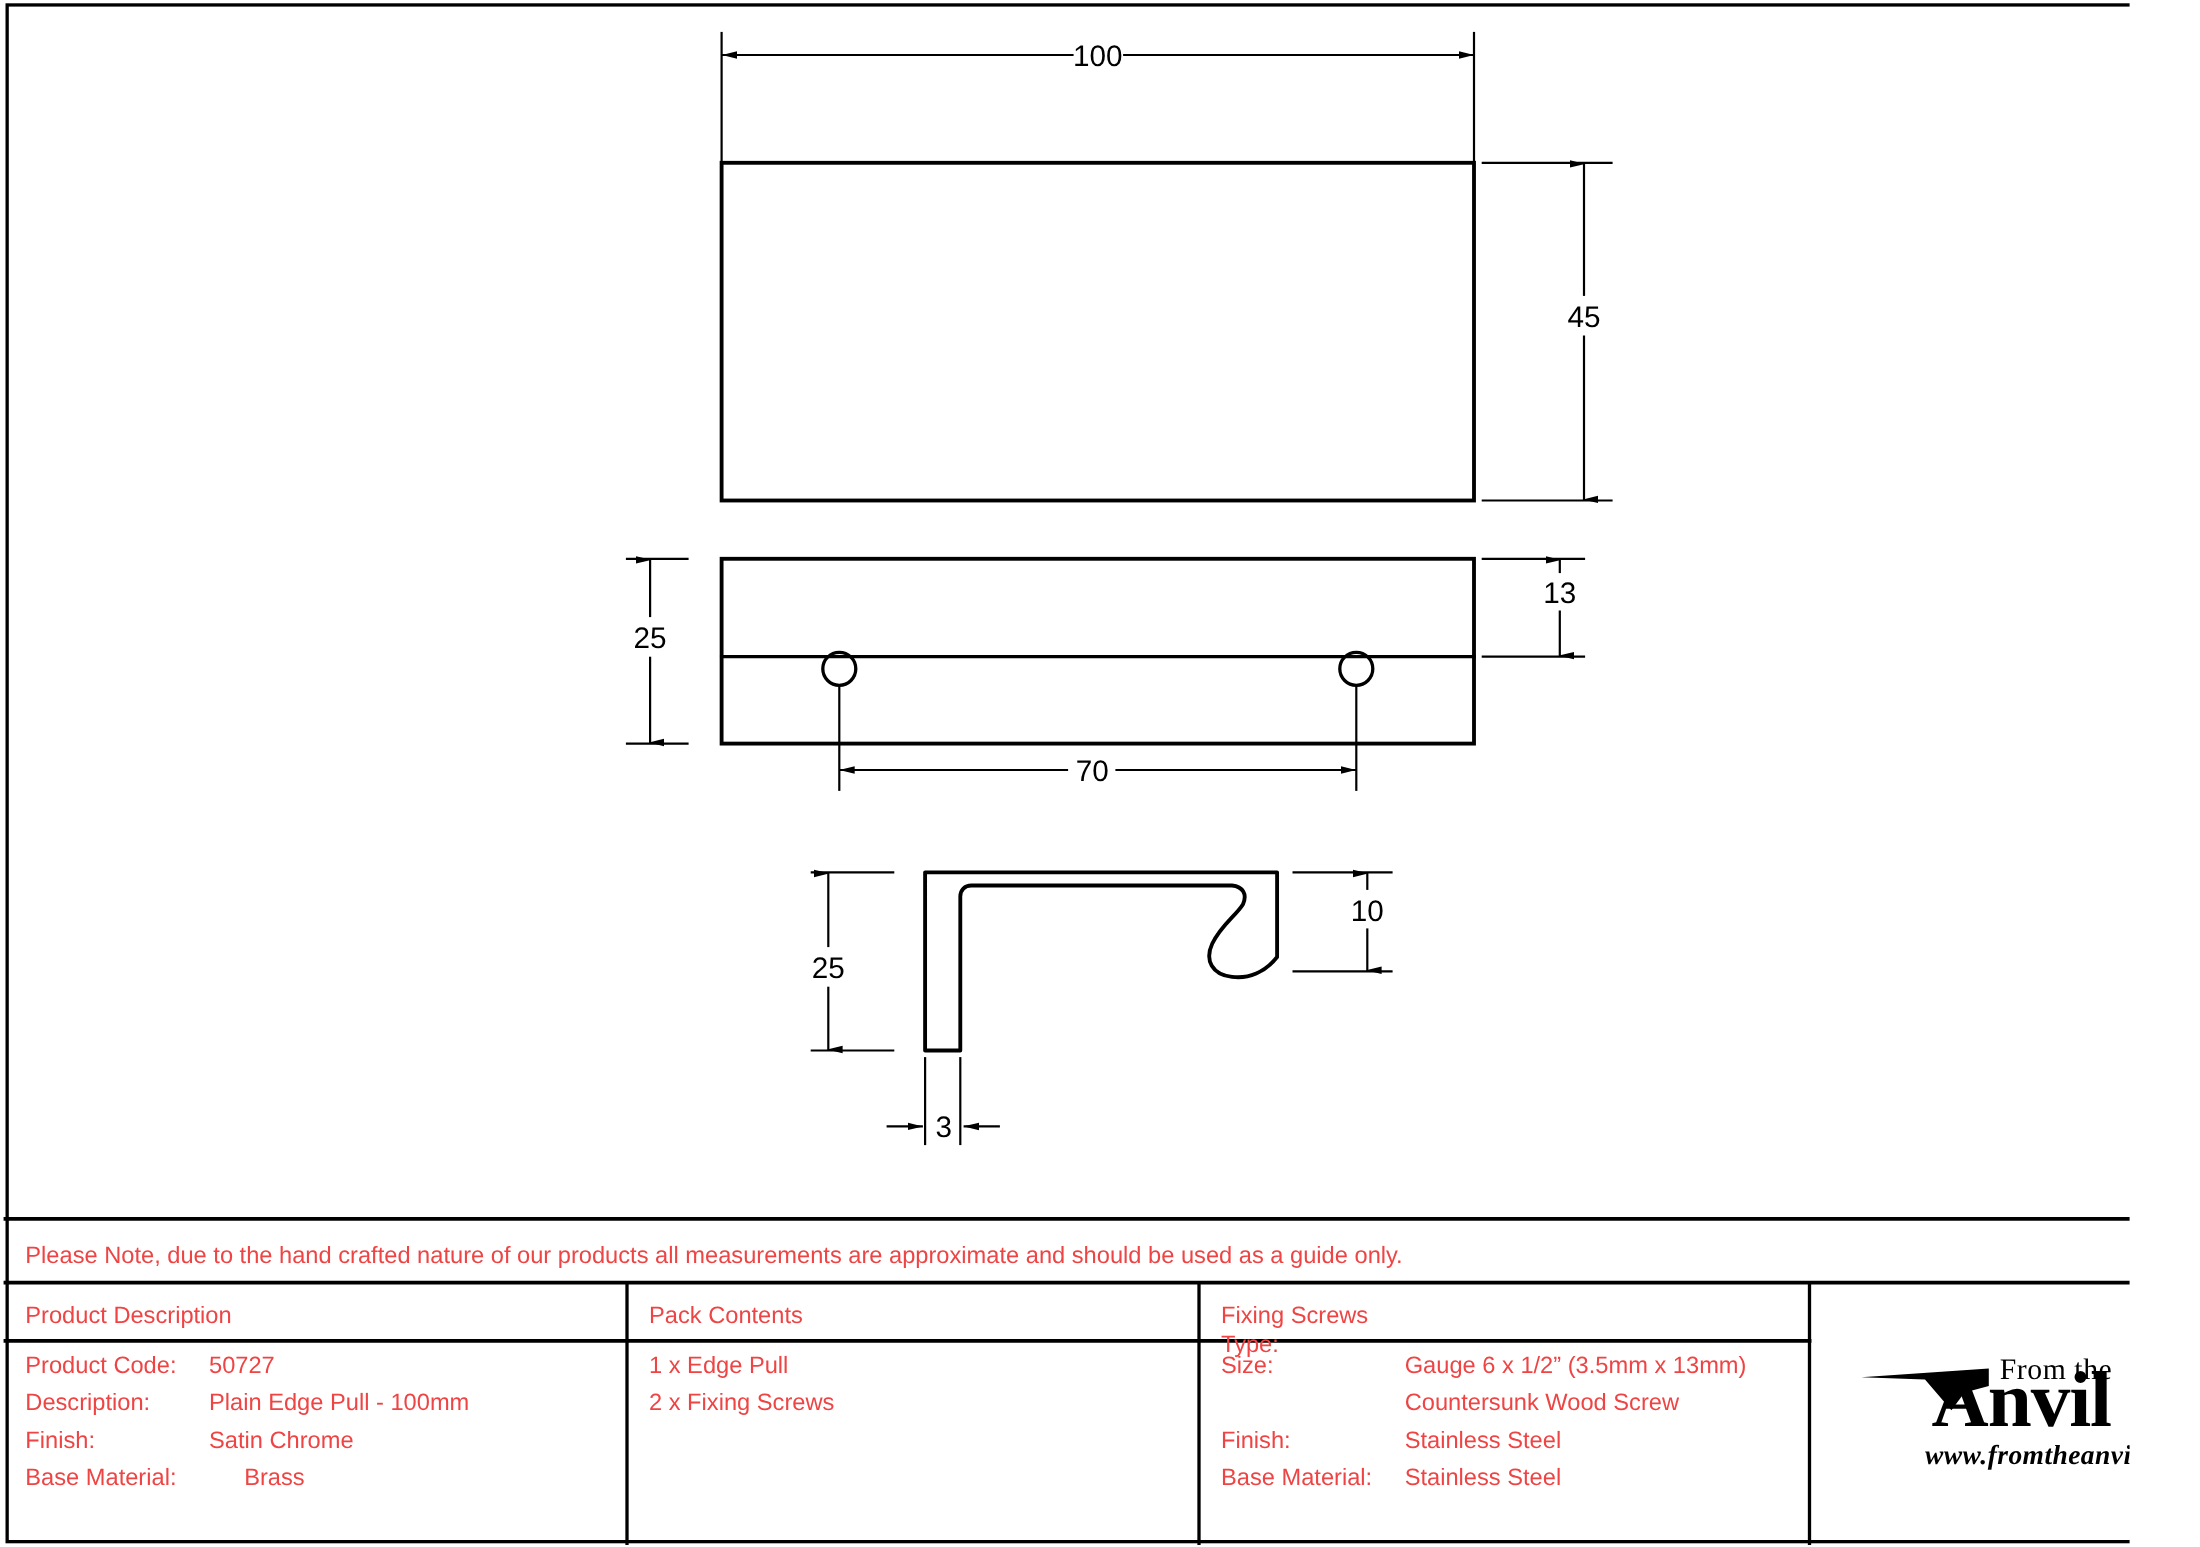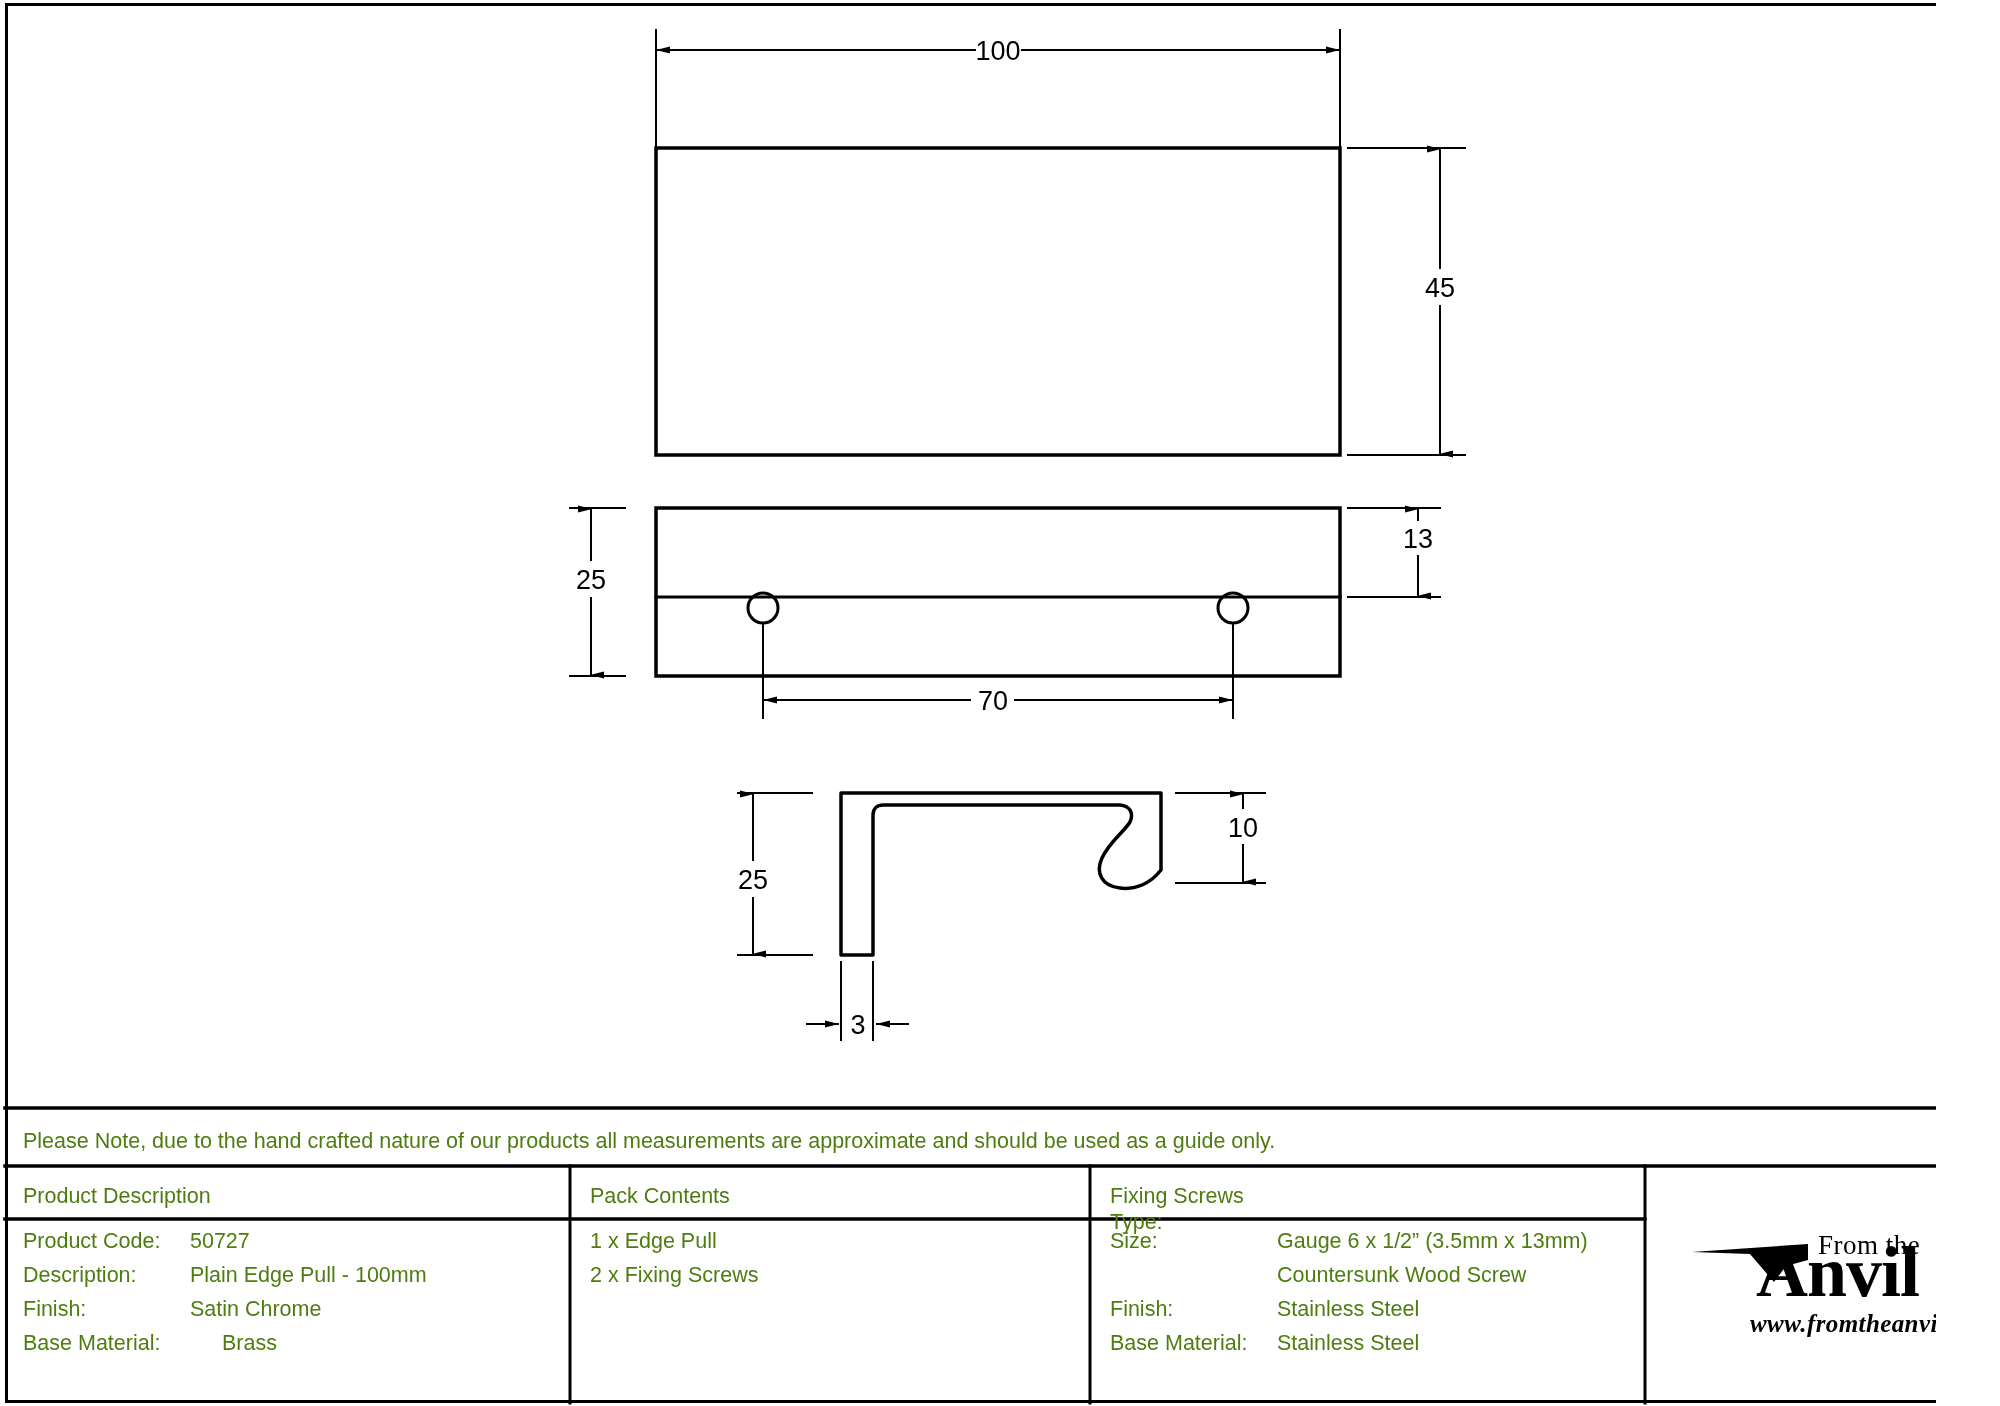--- a/index.html
+++ b/index.html
@@ -26,21 +26,21 @@
   }
   #drawing-area {
     position: absolute;
     left: 0; top: 0;
     width: 2000px; height: 1406px;
   }
   .cell-text {
     position: absolute;
     font-family: "Liberation Sans", sans-serif;
     font-size: 21px;
-    color: #4d7c0f;
+    color: #ef4444;
     white-space: nowrap;
     line-height: 1.25;
   }
   .note-text {
     font-size: 21.5px;
   }
   .col-header {
     font-size: 21.5px;
   }
   .lbl { font-size: 21.5px; }

